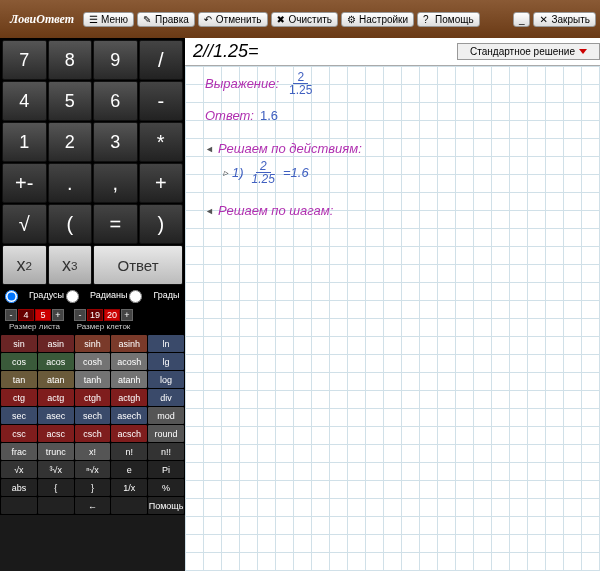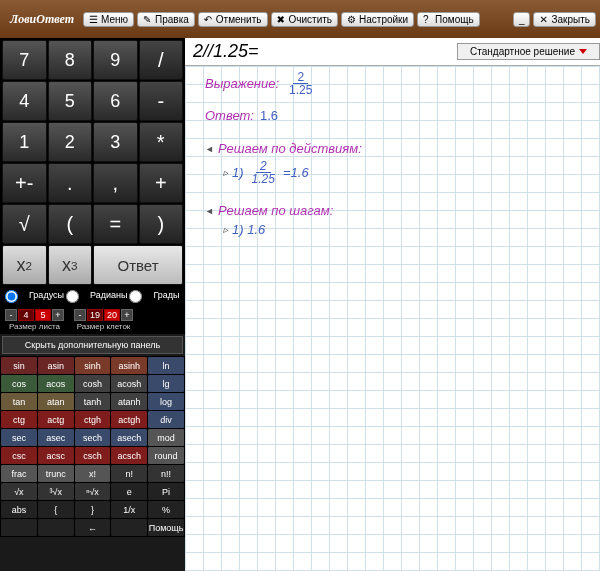--- a/index.html
+++ b/index.html
@@ -21,21 +21,21 @@
 .radios label{display:flex;align-items:flex-start;gap:11px}
 .sliders{background:#000;padding:3px 5px;display:flex;gap:10px;font-size:8px;color:#ccc}
 .sgrp{display:flex;flex-direction:column;align-items:center;gap:1px}
 .srow{display:flex;align-items:center;gap:1px}
 .sbtn{width:12px;height:12px;background:#444;color:#fff;border:1px solid #666;font-size:9px;display:flex;align-items:center;justify-content:center;cursor:pointer}
 .sval{width:16px;height:12px;background:#600;color:#fff;border:1px solid #900;font-size:9px;text-align:center}
 .sval.on{background:#c00}
 .hidebtn{background:#333;color:#fff;font-size:9px;padding:3px;margin:2px;border:1px solid #555;cursor:pointer;text-align:center}
 .funcpad{display:grid;grid-template-columns:repeat(5,1fr);gap:1px;padding:1px;background:#000;font-size:9px}
 .fk{height:17px;display:flex;align-items:center;justify-content:center;color:#fff;cursor:pointer;border-radius:1px}
-.c1{background:#6a2525}.c2{background:#7a3a2a}.c3{background:#3a5a3a}.c4{background:#404040}.c5{background:#3a4a6a}.c6{background:#7f1d1d}.c7{background:#555}.c8{background:#333}.c9{background:#222}.c10{background:#6a5a3a}
+.c1{background:#6a2525}.c2{background:#7a3a2a}.c3{background:#3a5a3a}.c4{background:#737373}.c5{background:#3a4a6a}.c6{background:#7f1d1d}.c7{background:#555}.c8{background:#333}.c9{background:#222}.c10{background:#6a5a3a}
 .right{flex:1;display:flex;flex-direction:column;background:#fff}
 .inputbar{display:flex;align-items:center;border-bottom:1px solid #aaa}
 .expr{flex:1;font-size:18px;padding:3px 8px;font-family:serif;font-style:italic}
 .modesel{font-size:10px;padding:2px 12px;background:#f0f0f0;border:1px solid #999;display:flex;align-items:center;gap:4px;cursor:pointer}
 .modesel .tri{width:0;height:0;border-left:4px solid transparent;border-right:4px solid transparent;border-top:5px solid #c00}
 .paper{flex:1;background:#fff;background-image:linear-gradient(#d0e0e8 1px,transparent 1px),linear-gradient(90deg,#d0e0e8 1px,transparent 1px);background-size:18px 18px;padding:5px 20px;font-family:serif;font-size:13px;position:relative;overflow:hidden}
 .line{margin-bottom:12px;display:flex;align-items:center;gap:6px}
 .lab{color:#b030b0;font-style:italic}
 .frac{display:inline-flex;flex-direction:column;align-items:center;color:#4060c0;font-size:12px;line-height:1}
 .frac .n{border-bottom:1px solid #4060c0;padding:0 4px}
@@ -138,21 +138,20 @@
       <div class="sgrp">
         <div class="srow">
           <div class="sbtn">-</div>
           <div class="sval">19</div>
           <div class="sval on">20</div>
           <div class="sbtn">+</div>
         </div>
         <span>Размер клеток</span>
       </div>
     </div>
-    <div class="hidebtn">Скрыть дополнительную панель</div>
     <div class="funcpad" id="funcpad">
         <div class="fk c1">sin</div>
         <div class="fk c1">asin</div>
         <div class="fk c2">sinh</div>
         <div class="fk c2">asinh</div>
         <div class="fk c5">ln</div>
         <div class="fk c3">cos</div>
         <div class="fk c3">acos</div>
         <div class="fk c4">cosh</div>
         <div class="fk c4">acosh</div>
@@ -223,18 +222,15 @@
       <div class="sect">Решаем по действиям:</div>
       <div class="step">
         <span>1)</span>
         <span class="frac">
             <span class="n">2</span>
             <span class="d">1.25</span>
           </span>
         <span>=1.6</span>
       </div>
       <div class="sect">Решаем по шагам:</div>
-      <div class="step">
-          <span>1) 1.6</span>
-        </div>
     </div>
   </div>
 </div>
 
 </body></html>

